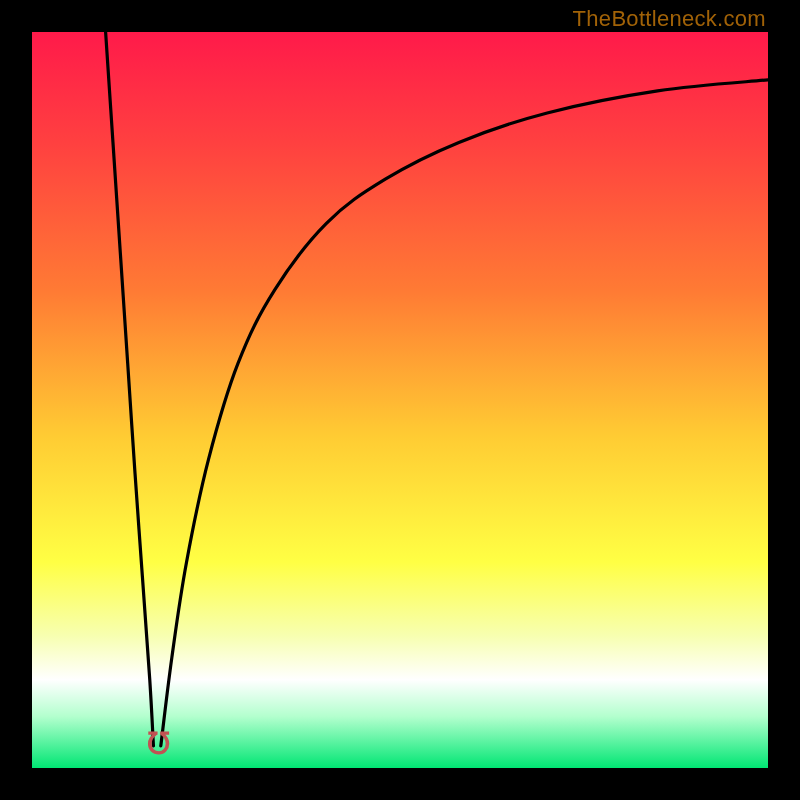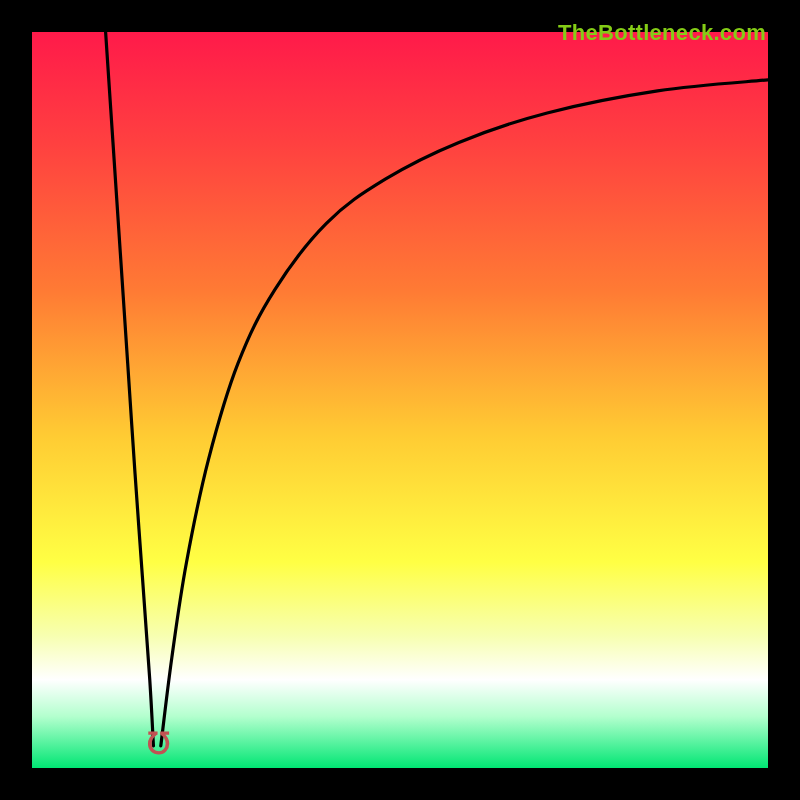--- a/index.html
+++ b/index.html
@@ -26,25 +26,25 @@
     width: 736px;
     height: 736px;
     overflow: hidden;
   }
   .gradient {
     position: absolute;
     inset: 0;
   }
   .watermark {
     position: absolute;
-    top: 20px;
+    top: 6px;
     right: 34px;
-    color: #84cc16;
+    color: #a16207;
     font-size: 22px;
-    font-weight: 700;
+    font-weight: 400;
     letter-spacing: 0.3px;
     user-select: none;
   }
   svg.curves {
     position: absolute;
     inset: 0;
   }
   .marker {
     position: absolute;
     font-weight: 900;

